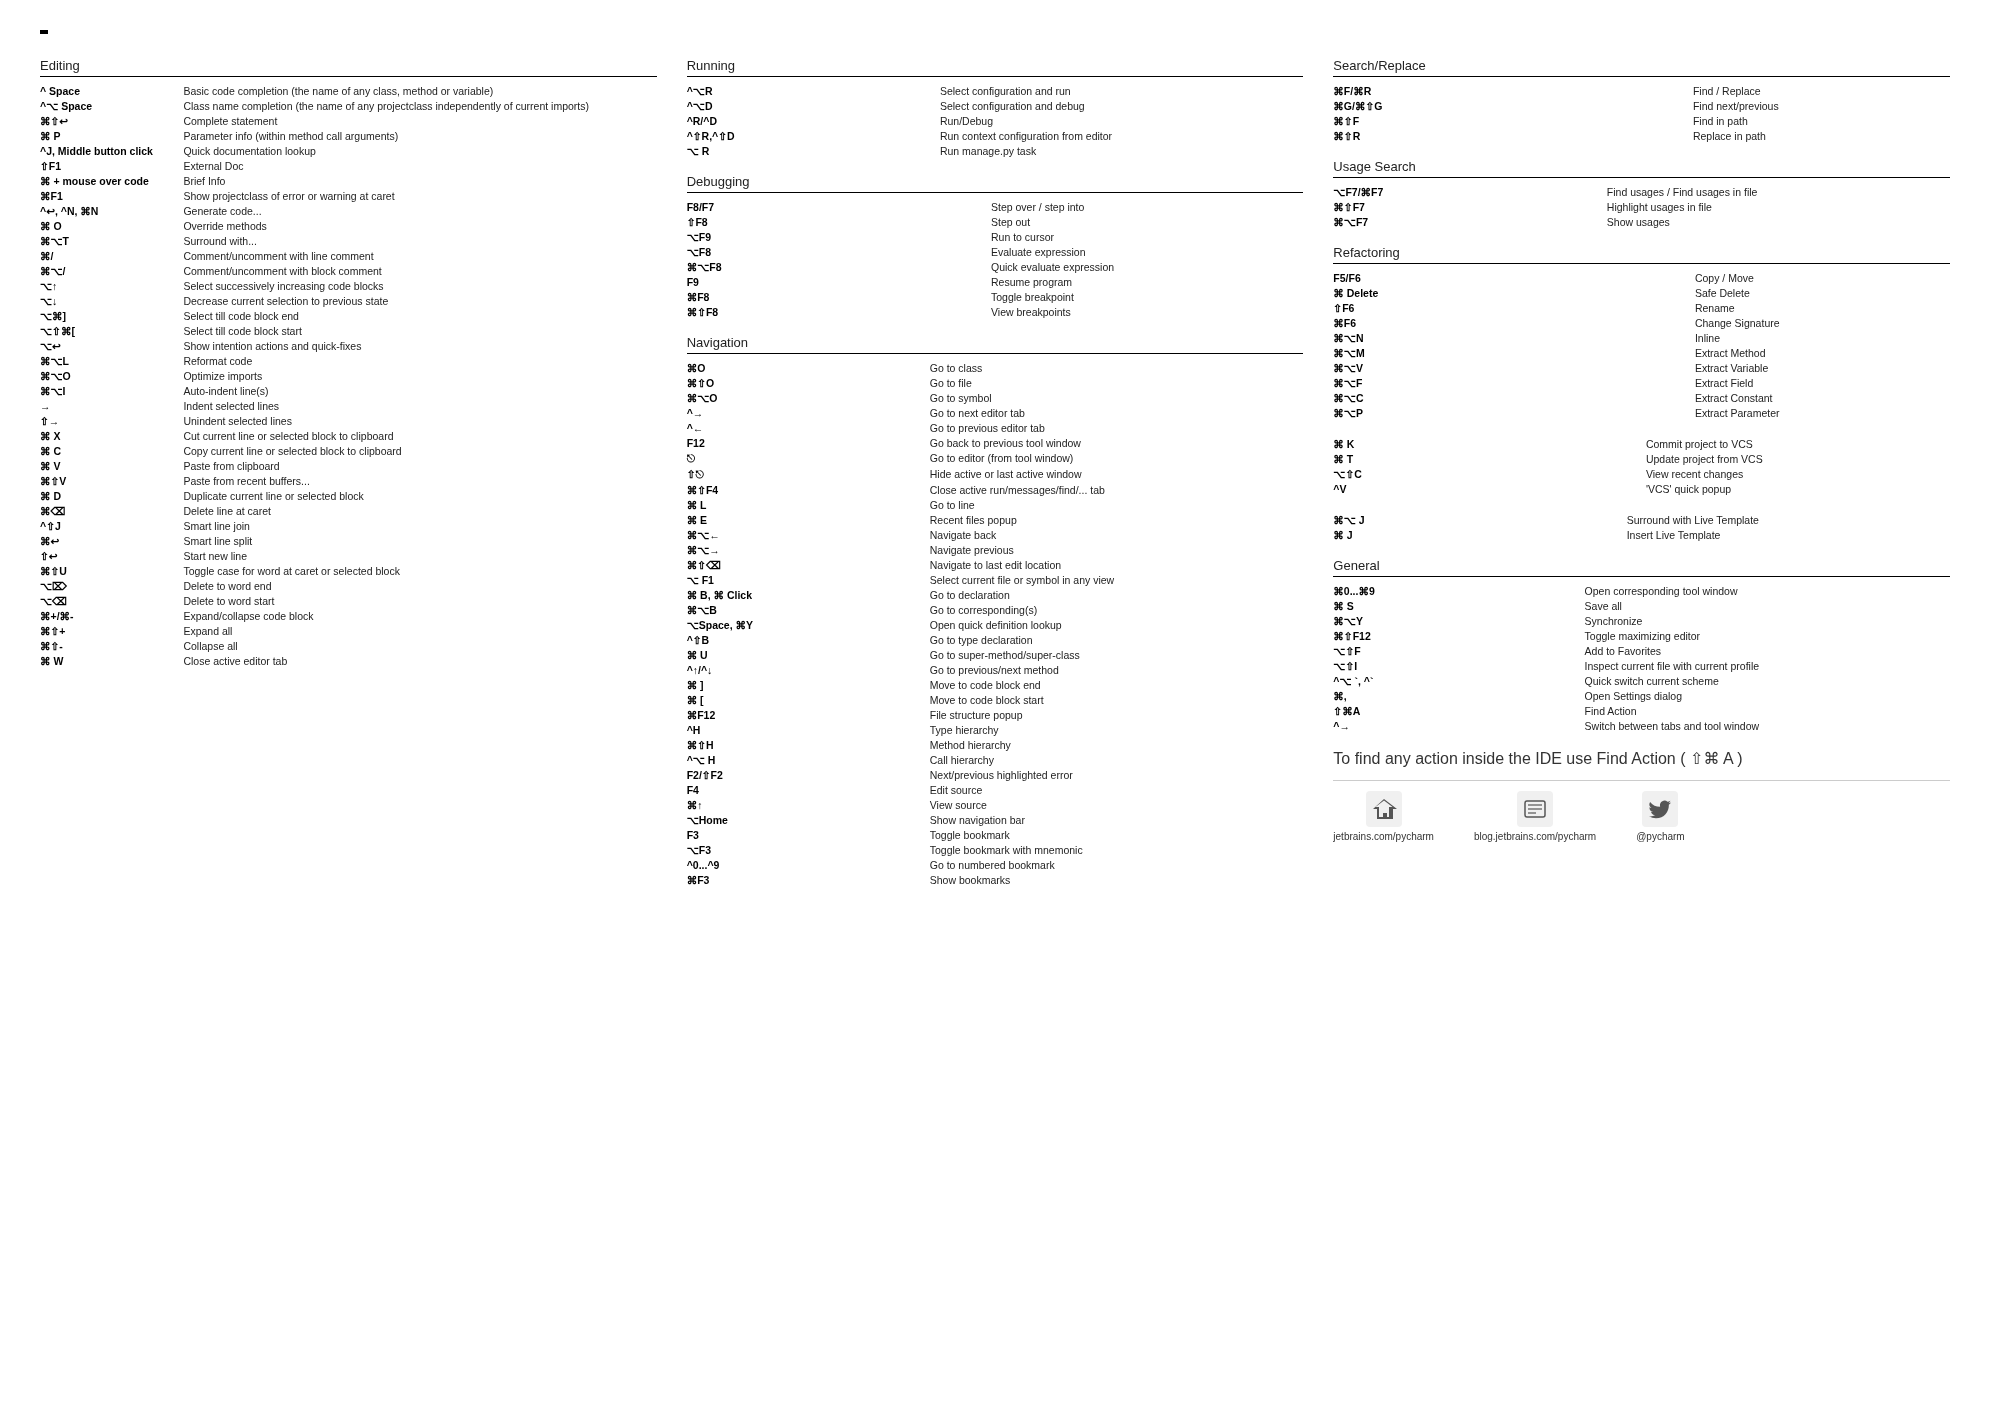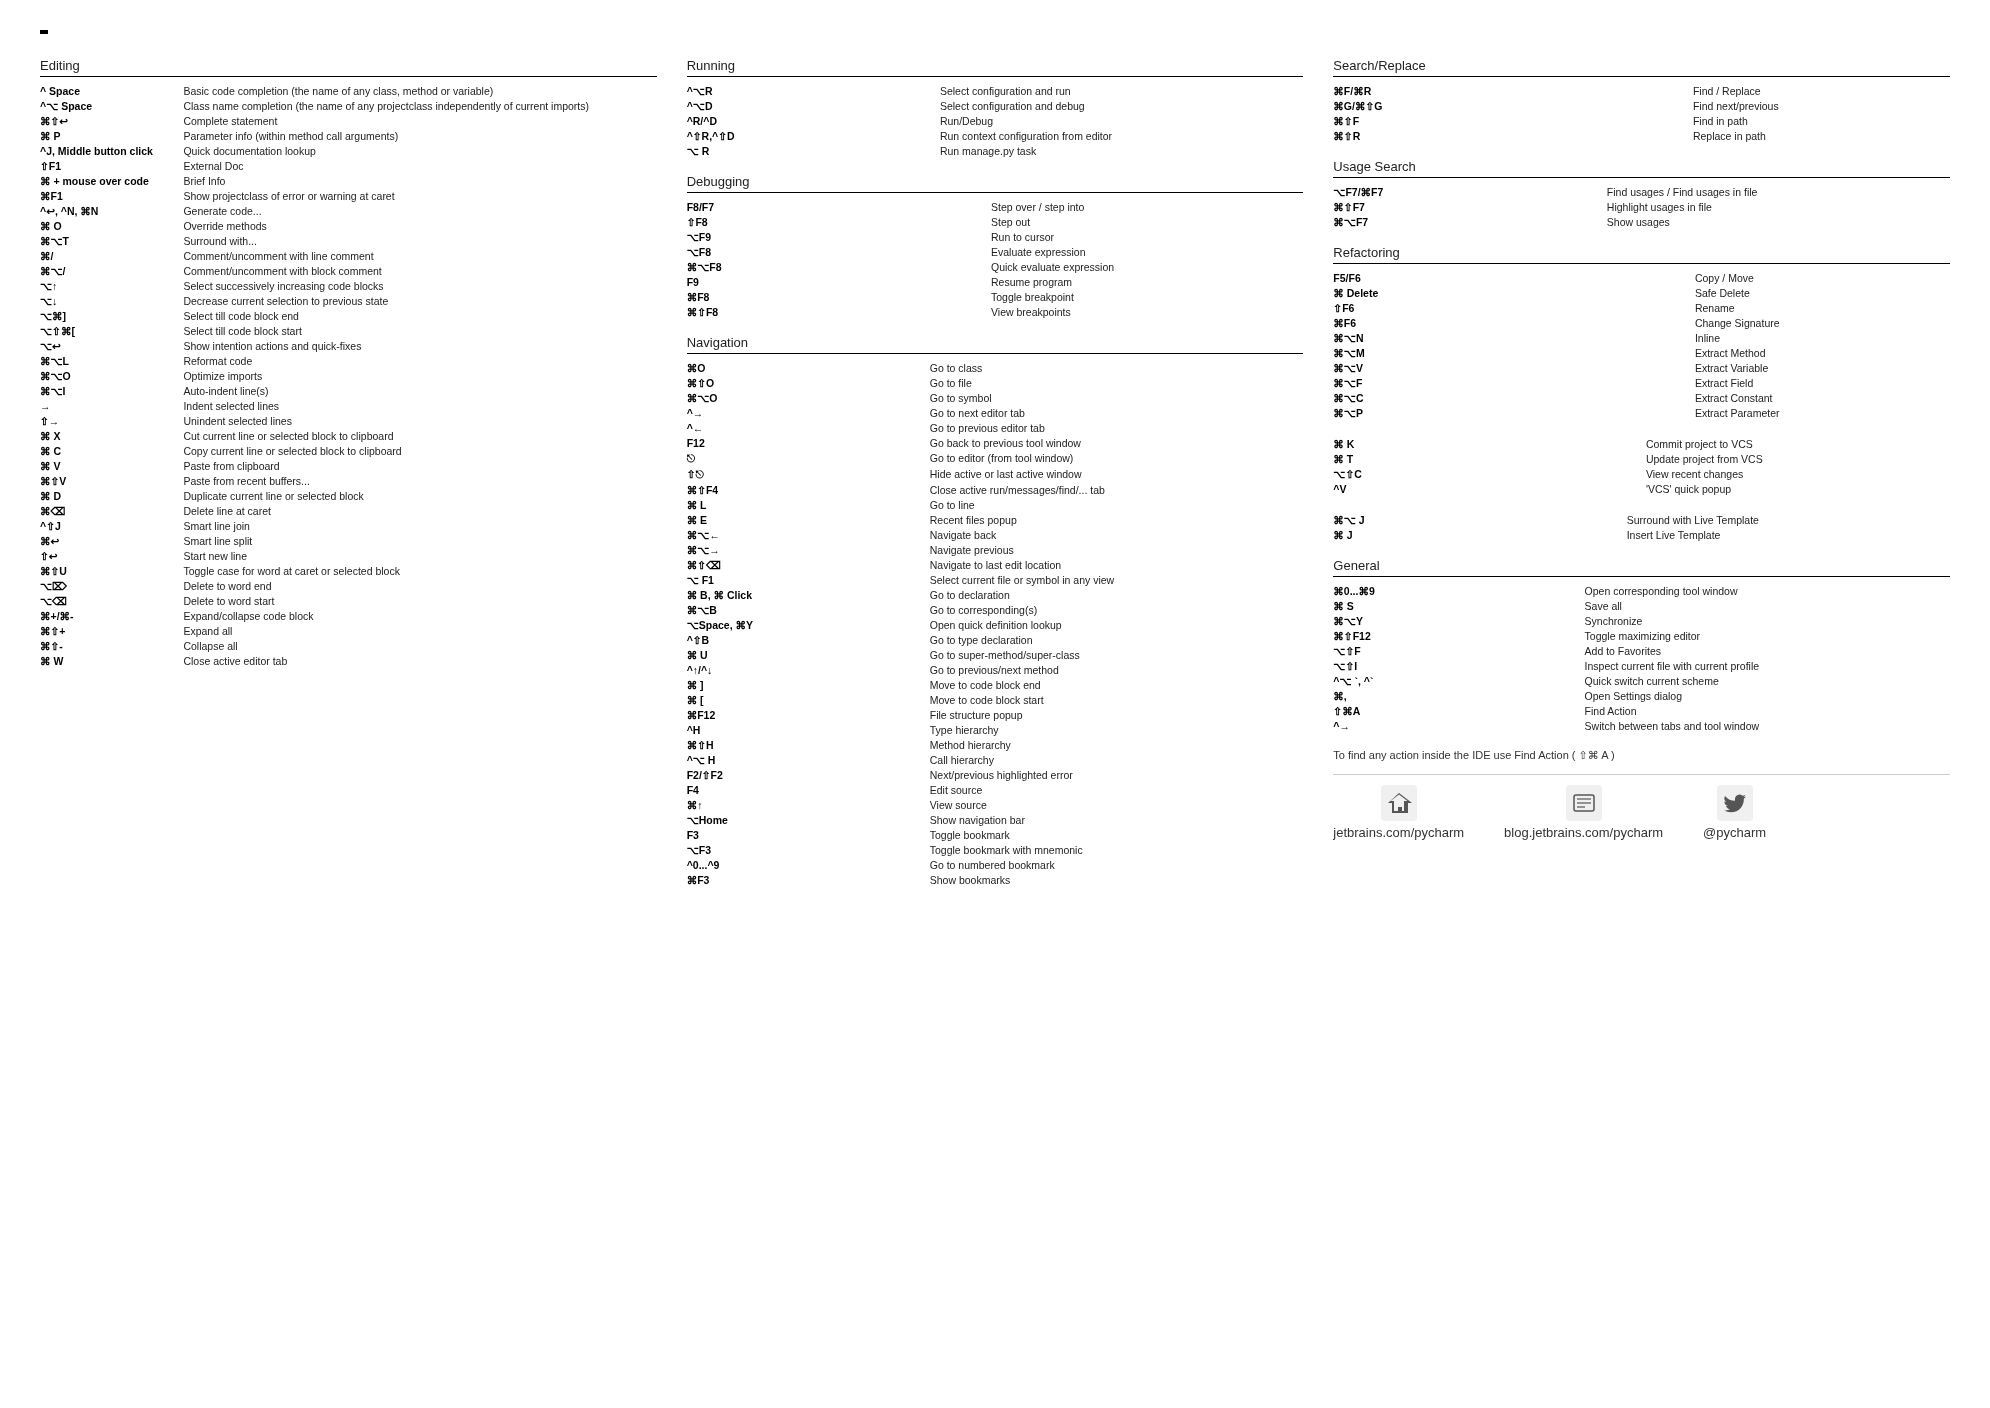--- a/index.html
+++ b/index.html
@@ -65,36 +65,36 @@
       padding-right: 10px;
       color: #000;
       font-size: 10.5px;
     }
     .shortcut-table tr td:last-child {
       color: #222;
       font-size: 10.5px;
     }
     .footer-note {
       margin-top: 16px;
-      font-size: 11px;
+      font-size: 16px;
       color: #333;
     }
     .footer-logos {
       display: flex;
       align-items: center;
       gap: 40px;
       margin-top: 12px;
       padding-top: 10px;
       border-top: 1px solid #ccc;
     }
     .footer-logo-item {
       display: flex;
       flex-direction: column;
       align-items: center;
-      font-size: 13px;
+      font-size: 10px;
       color: #333;
     }
     .footer-icon {
       width: 36px;
       height: 36px;
       margin-bottom: 4px;
     }
   </style>
 </head>
 <body>

